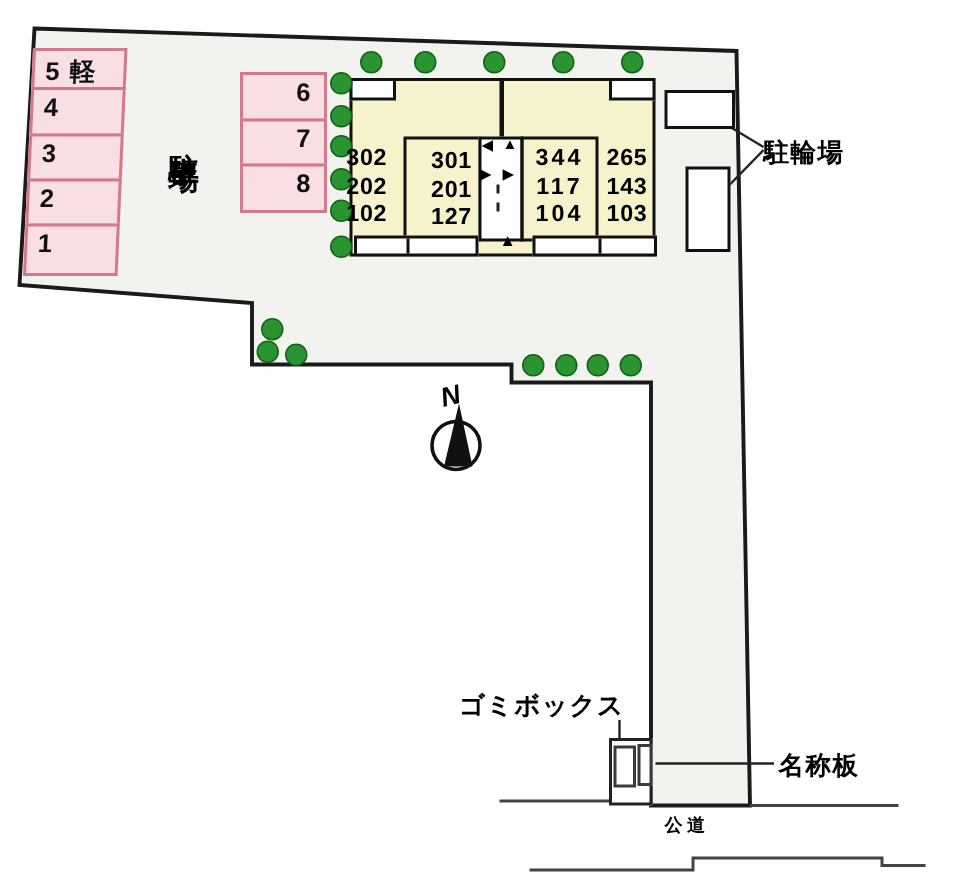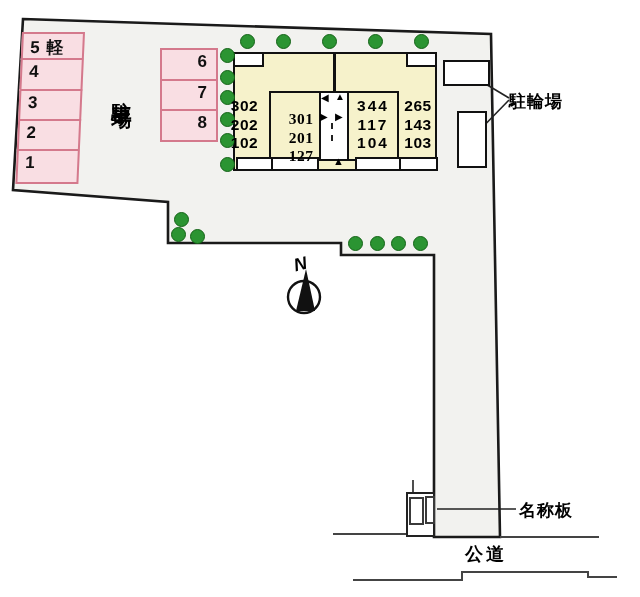--- a/index.html
+++ b/index.html
@@ -119,21 +119,21 @@
   <span class="arrow" style="left:320px;top:112px;">▶</span>
   <span class="arrow" style="left:335px;top:112px;">▶</span>
   <div class="dash" style="left:331px;top:123px;height:18px;"></div>
   <span class="arrow" style="left:333px;top:156px;font-size:11px;">▲</span>
 
   <div class="unit-col" style="left:226px;top:97px;width:37px;">
     <span>302</span>
     <span>202</span>
     <span>102</span>
   </div>
-  <div class="unit-col" style="left:271px;top:110px;width:60px;font-family:Liberation Serif, serif;">
+  <div class="unit-col" style="left:271px;top:99px;width:60px;">
     <span>301</span>
     <span>201</span>
     <span>127</span>
   </div>
   <div class="unit-col" style="left:349px;top:97px;width:48px;letter-spacing:2px;">
     <span>344</span>
     <span>117</span>
     <span>104</span>
   </div>
   <div class="unit-col" style="left:399px;top:97px;width:38px;">
@@ -166,16 +166,17 @@
 
   <div class="abs whitebox z2" style="left:443px;top:60px;width:47px;height:26px;"></div>
   <div class="abs whitebox z2" style="left:457px;top:111px;width:30px;height:57px;"></div>
   <div class="lab" style="left:509px;top:90px;font-size:17px;letter-spacing:1px;">駐輪場</div>
 
   <div class="lab" style="left:294px;top:254px;font-size:18px;font-style:italic;transform:rotate(-14deg);">N</div>
 
   <div class="abs whitebox z2" style="left:406px;top:492px;width:29px;height:45px;border-color:#222;"></div>
   <div class="abs graybox z3" style="left:409px;top:497px;width:15px;height:28px;"></div>
   <div class="abs graybox z3" style="left:425px;top:496px;width:10px;height:28px;"></div>
+  <div class="lab" style="left:306px;top:459px;font-size:17px;letter-spacing:1px;">ゴミボックス</div>
   <div class="lab" style="left:519px;top:499px;font-size:17px;letter-spacing:1px;">名称板</div>
-  <div class="lab" style="left:465px;top:542px;font-size:18px;letter-spacing:3px;">公道</div>
+  <div class="lab" style="left:443px;top:542px;font-size:12px;letter-spacing:3px;">公道</div>
 
 </div>
 
 </body></html>

